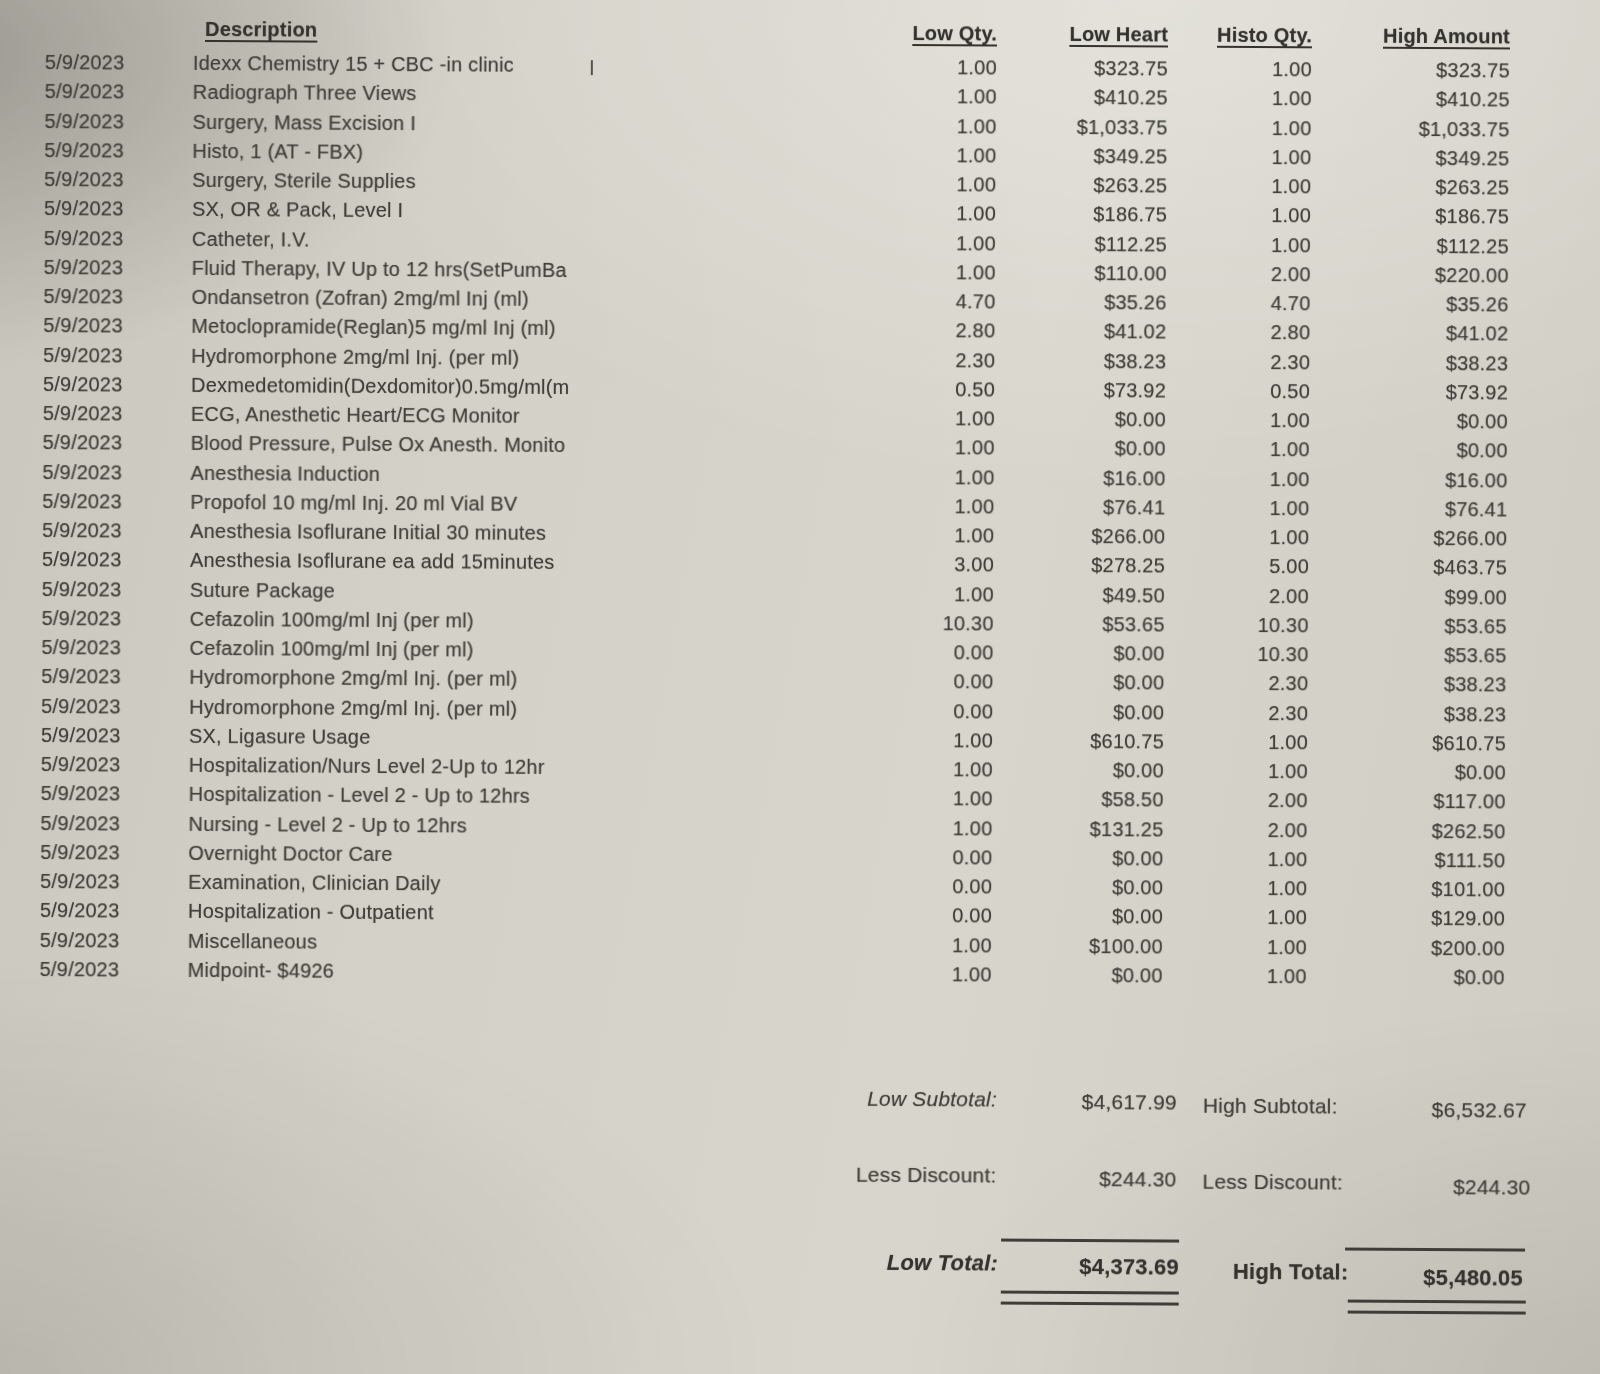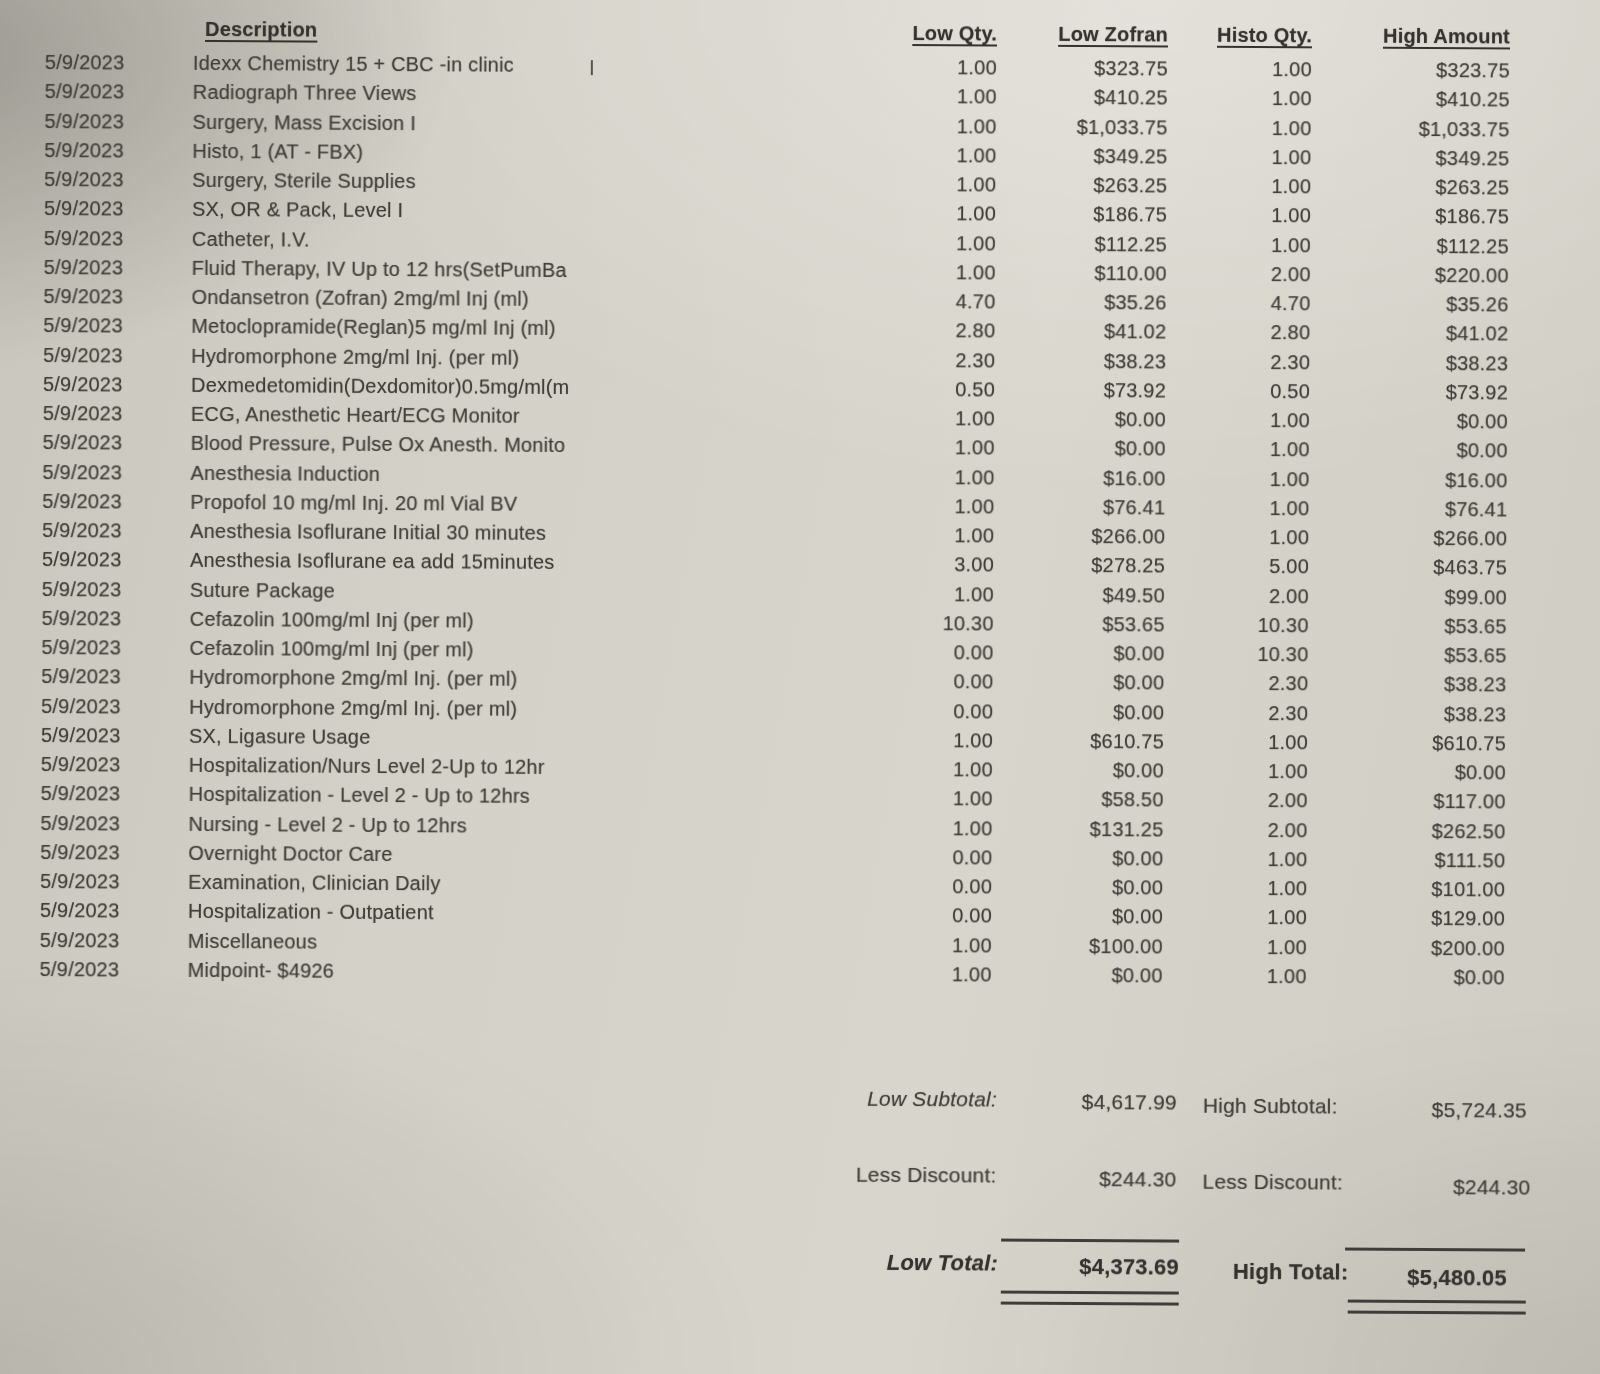--- a/index.html
+++ b/index.html
@@ -45,21 +45,21 @@
 </style>
 </head>
 <body>
 
 <div class="doc">
 
   <div class="thead grid">
     <span class="c date"></span>
     <span class="c desc">Description</span>
     <span class="c num">Low Qty.</span>
-    <span class="c num">Low Zofran</span>
+    <span class="c num">Low Heart</span>
     <span class="c num">Histo Qty.</span>
     <span class="c num">High Amount</span>
   </div>
 
   <div class="tbody" id="tbody">
     <div class="trow grid">
       <span class="c">5/9/2023</span>
       <span class="c">Idexx Chemistry 15 + CBC -in clinic</span>
       <span class="c num">1.00</span>
       <span class="c num">$323.75</span>
@@ -346,32 +346,32 @@
       <span class="c num">$0.00</span>
     </div>
   </div>
 
   <div class="stray"></div>
 
   <div class="totals">
     <span class="t" style="right:597px;top:1082px;font-style:italic;">Low Subtotal:</span>
     <span class="t" style="right:417px;top:1084px;margin-left:12px;">$4,617.99</span>
     <span class="t" style="left:1209px;top:1087px;">High Subtotal:</span>
-    <span class="t" style="right:67px;top:1090px;">$5,724.35</span>
+    <span class="t" style="right:67px;top:1090px;">$6,532.67</span>
 
     <span class="t" style="right:597px;top:1158px;">Less Discount:</span>
     <span class="t" style="right:417px;top:1161px;">$244.30</span>
     <span class="t" style="left:1209px;top:1163px;">Less Discount:</span>
     <span class="t" style="right:63px;top:1167px;">$244.30</span>
 
     <div class="rule" style="left:1008px;top:1233px;width:178px;"></div>
     <div class="rule" style="left:1352px;top:1240px;width:180px;"></div>
 
     <span class="t b" style="right:595px;top:1245px;font-style:italic;">Low Total:</span>
     <span class="t b" style="right:414px;top:1248px;">$4,373.69</span>
     <span class="t b" style="left:1240px;top:1252px;text-align:right;">High Total:</span>
-    <span class="t b" style="right:86px;top:1257px;">$5,480.05</span>
+    <span class="t b" style="right:70px;top:1257px;">$5,480.05</span>
 
     <div class="drule" style="left:1008px;top:1285px;width:178px;"></div>
     <div class="drule" style="left:1355px;top:1292px;width:178px;"></div>
   </div>
 
 </div>
 
 </body></html>

